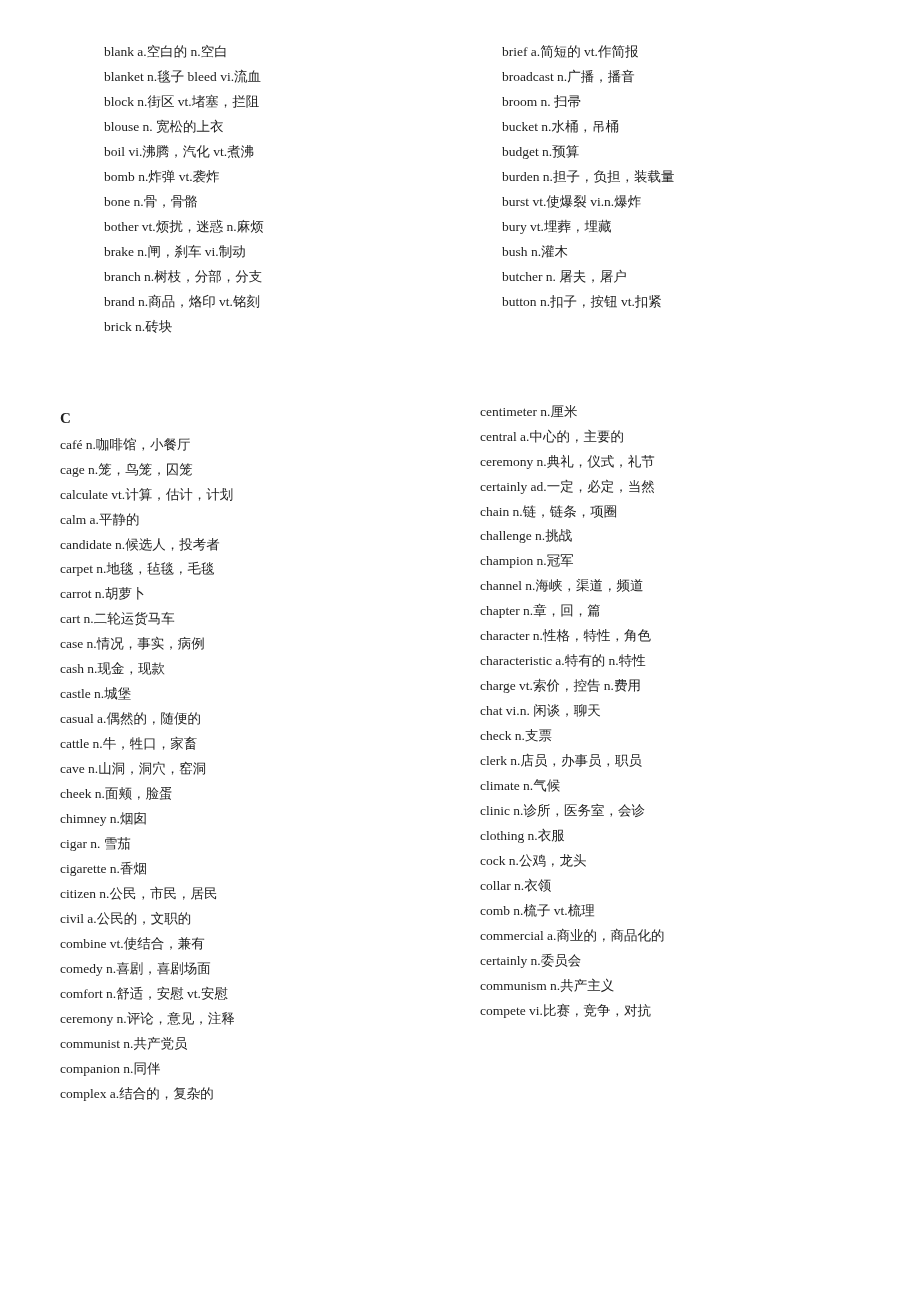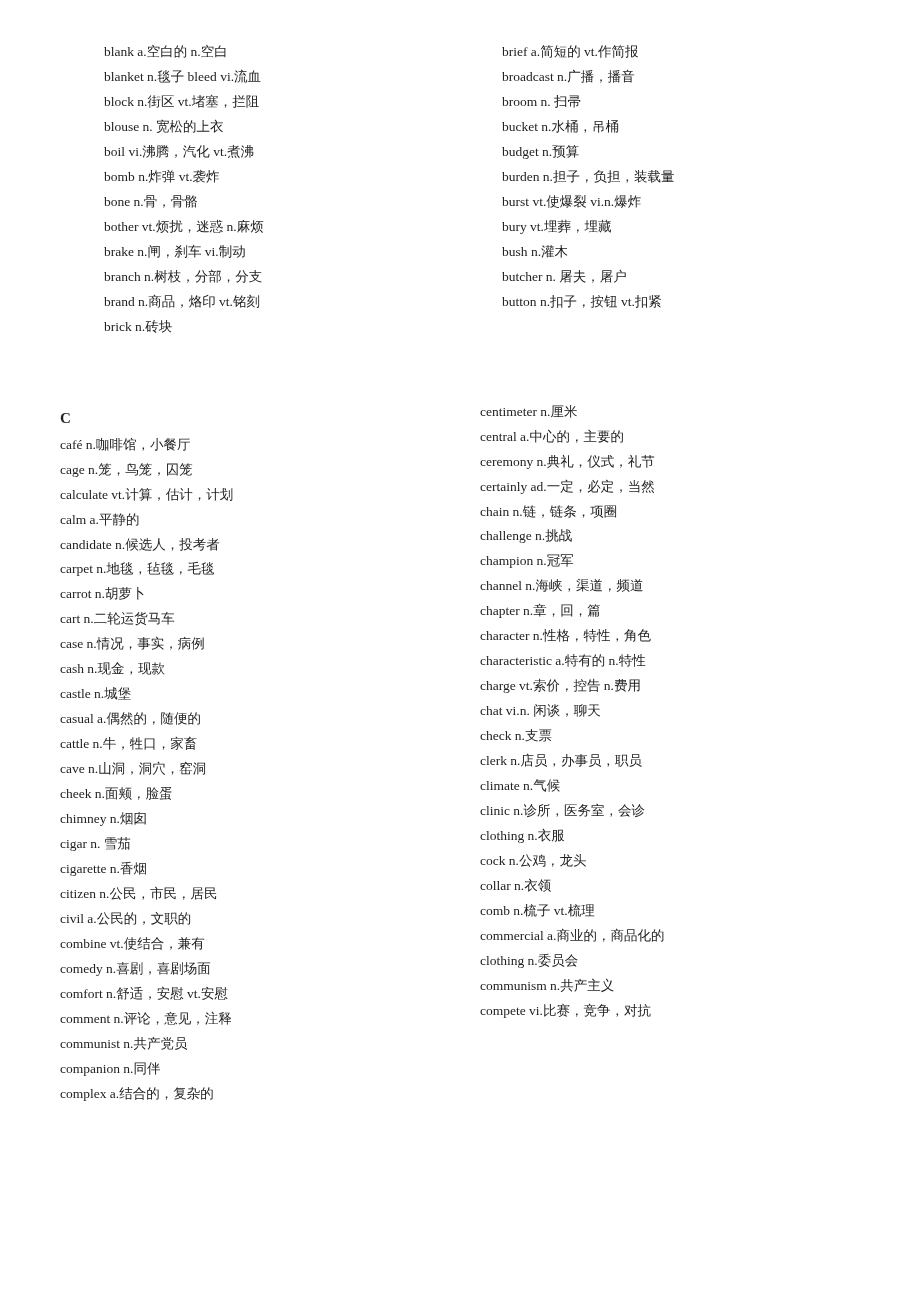--- a/index.html
+++ b/index.html
@@ -104,21 +104,21 @@
             <div class="entry">cave n.山洞，洞穴，窑洞</div>
             <div class="entry">cheek n.面颊，脸蛋</div>
             <div class="entry">chimney n.烟囱</div>
             <div class="entry">cigar n.  雪茄</div>
             <div class="entry">cigarette n.香烟</div>
             <div class="entry">citizen n.公民，市民，居民</div>
             <div class="entry">civil a.公民的，文职的</div>
             <div class="entry">combine vt.使结合，兼有</div>
             <div class="entry">comedy n.喜剧，喜剧场面</div>
             <div class="entry">comfort n.舒适，安慰  vt.安慰</div>
-            <div class="entry">comment n.评论，意见，注释</div>
+            <div class="entry">ceremony n.评论，意见，注释</div>
             <div class="entry">communist n.共产党员</div>
             <div class="entry">companion n.同伴</div>
             <div class="entry">complex a.结合的，复杂的</div>
           </div>
       </div>
       <div style="flex:1;">
         <div id="right-entries-c">
             <div class="entry">centimeter n.厘米</div>
             <div class="entry">central a.中心的，主要的</div>
             <div class="entry">ceremony n.典礼，仪式，礼节</div>
@@ -135,21 +135,21 @@
             <div class="entry">check n.支票</div>
             <div class="entry"></div>
             <div class="entry">clerk n.店员，办事员，职员</div>
             <div class="entry">climate n.气候</div>
             <div class="entry">clinic n.诊所，医务室，会诊</div>
             <div class="entry">clothing n.衣服</div>
             <div class="entry">cock n.公鸡，龙头</div>
             <div class="entry">collar n.衣领</div>
             <div class="entry">comb n.梳子  vt.梳理</div>
             <div class="entry">commercial a.商业的，商品化的</div>
-            <div class="entry">clothing n.委员会</div>
+            <div class="entry">certainly n.委员会</div>
             <div class="entry">communism n.共产主义</div>
             <div class="entry"></div>
             <div class="entry">compete vi.比赛，竞争，对抗</div>
           </div>
       </div>
     </div>
   </div>
 </div>
 
 </body></html>

